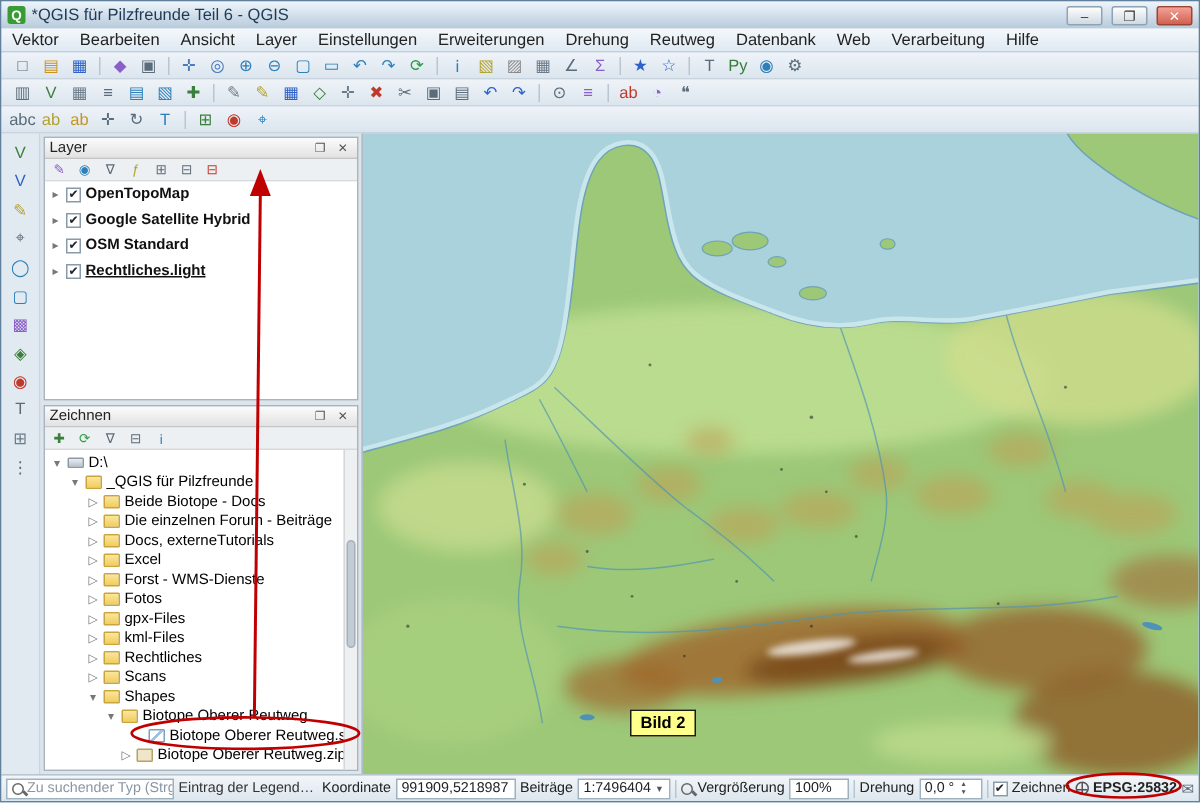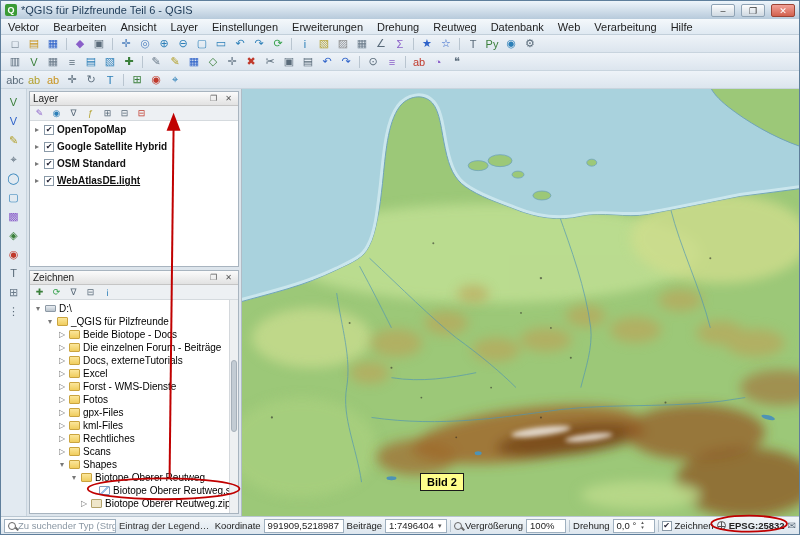--- a/index.html
+++ b/index.html
@@ -248,21 +248,21 @@
 
             <div class="layer-row">
               <span class="twisty">▸</span>
               <span class="cb">✔</span>
               <span class="layer-label ">OSM Standard</span>
             </div>
 
             <div class="layer-row">
               <span class="twisty">▸</span>
               <span class="cb">✔</span>
-              <span class="layer-label u">WebAtlasDE.light</span>
+              <span class="layer-label u">Rechtliches.light</span>
             </div>
           </div>
       </div>
 
       <div class="panel browser">
         <div class="panel-header">
           <span>Zeichnen</span>
           <span class="sp"></span>
           <span class="ph-btn">❐</span>
           <span class="ph-btn">✕</span>

